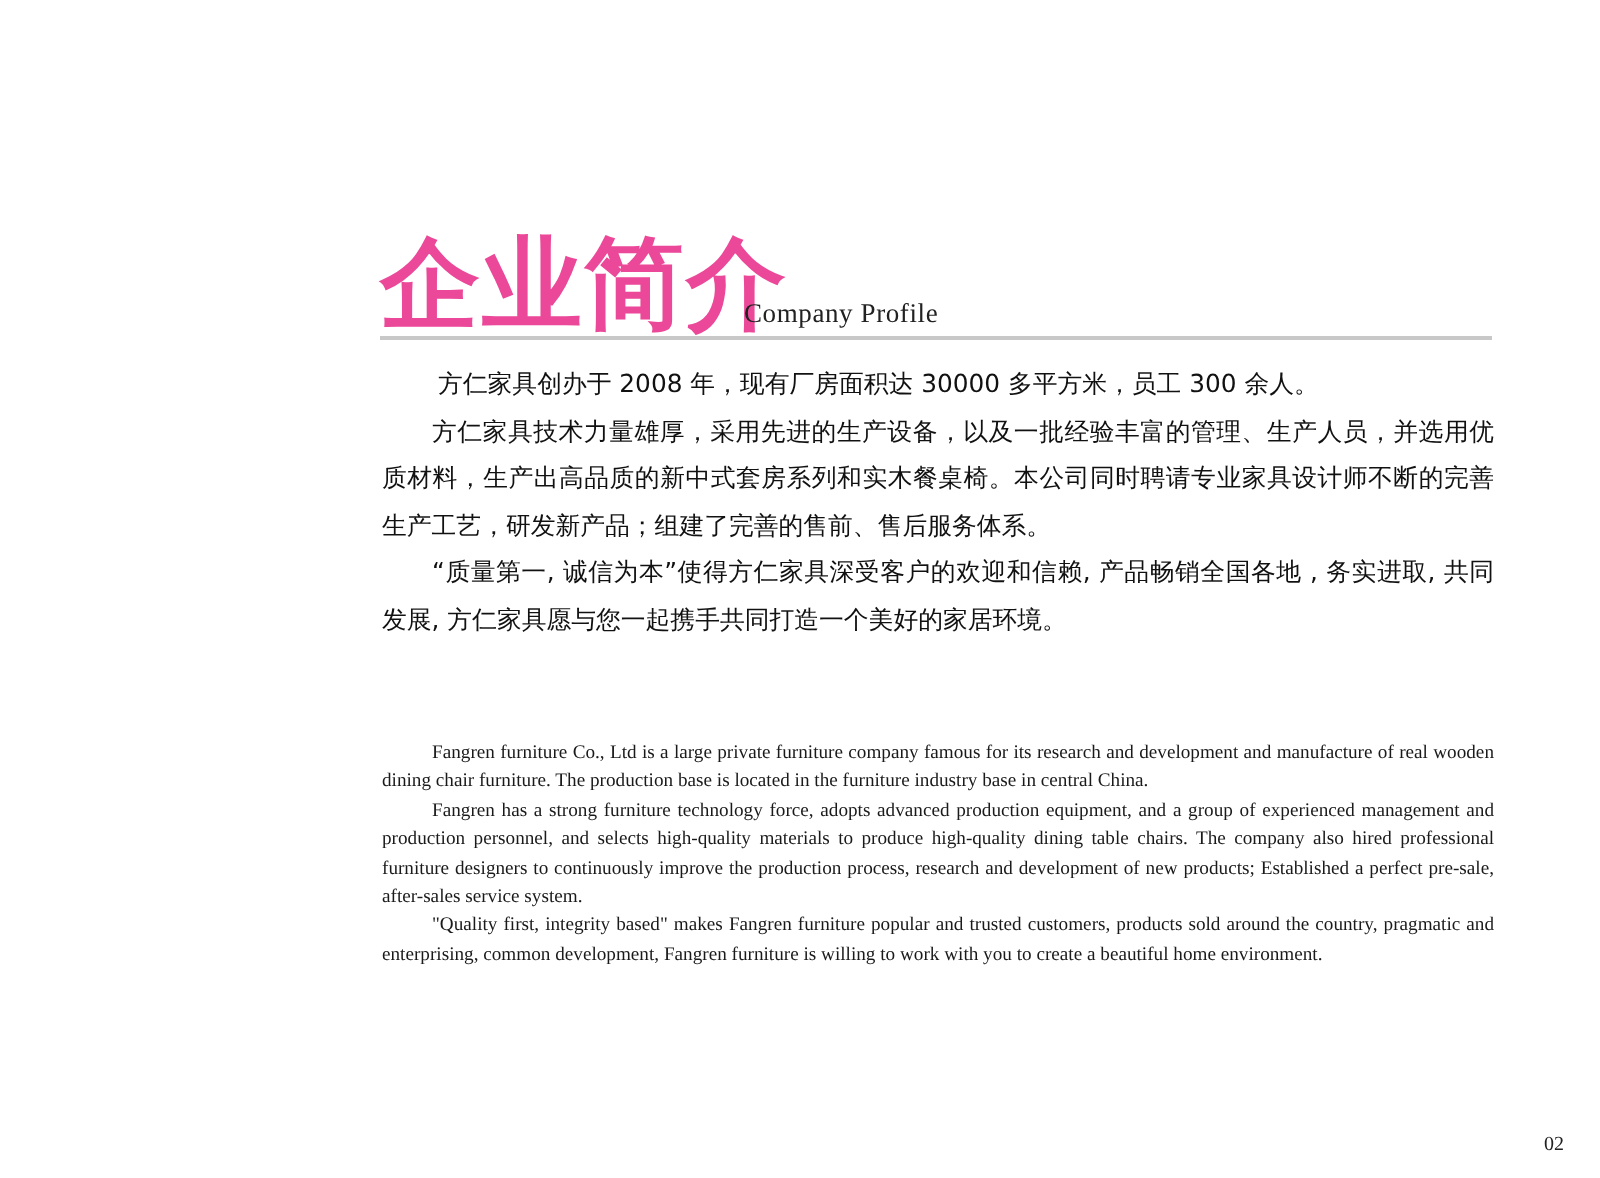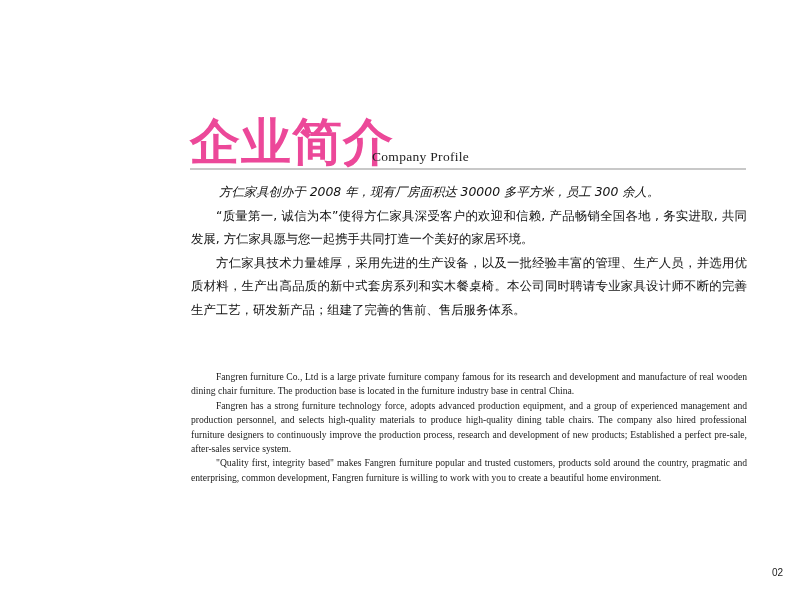--- a/index.html
+++ b/index.html
@@ -20,47 +20,47 @@
   }
   .divider { position: absolute; left: 0; top: 50px; width: 556px; height: 2px; background: #c8c8c8; }
 
   .cn-body {
     position: absolute; left: 191px; top: 180px; width: 556px;
     font-family: "DejaVu Sans", "Liberation Sans", sans-serif;
     font-size: 12.4px; line-height: 23.6px; color: #111;
   }
   .cn-body p { margin: 0; text-align: justify; }
   .cn-body p.ind { text-indent: 25px; }
-  .cn-body p.ind2 { text-indent: 28px; font-style: italic; }
+  .cn-body p.ind2 { text-indent: 28px; }
 
   .en-body {
     position: absolute; left: 191px; top: 370px; width: 556px;
     font-family: "Liberation Serif", "DejaVu Serif", serif;
     font-size: 9.6px; line-height: 14.4px; color: #1a1a1a;
   }
   .en-body p { margin: 0; text-align: justify; text-indent: 25px; }
 
   .page-num {
     position: absolute; left: 772px; top: 567px;
-    font-family: Liberation Sans, sans-serif; font-size: 10px; color: #222;
+    font-family: Liberation Serif, serif; font-size: 10px; color: #222;
   }
 </style>
 </head>
 <body>
 
 <div class="header">
   <div class="title-cn">企业简介</div>
   <div class="title-en">Company Profile</div>
   <div class="divider"></div>
 </div>
 
 <div class="cn-body">
   <p class="ind2">方仁家具创办于 2008 年，现有厂房面积达 30000 多平方米，员工 300 余人。</p>
+  <p class="ind">方仁家具技术力量雄厚，采用先进的生产设备，以及一批经验丰富的管理、生产人员，并选用优质材料，生产出高品质的新中式套房系列和实木餐桌椅。本公司同时聘请专业家具设计师不断的完善生产工艺，研发新产品；组建了完善的售前、售后服务体系。</p>
   <p class="ind">“质量第一, 诚信为本”使得方仁家具深受客户的欢迎和信赖, 产品畅销全国各地 , 务实进取, 共同发展, 方仁家具愿与您一起携手共同打造一个美好的家居环境。</p>
-  <p class="ind">方仁家具技术力量雄厚，采用先进的生产设备，以及一批经验丰富的管理、生产人员，并选用优质材料，生产出高品质的新中式套房系列和实木餐桌椅。本公司同时聘请专业家具设计师不断的完善生产工艺，研发新产品；组建了完善的售前、售后服务体系。</p>
 </div>
 
 <div class="en-body">
   <p>Fangren furniture Co., Ltd is a large private furniture company famous for its research and development and manufacture of real wooden dining chair furniture. The production base is located in the furniture industry base in central China.</p>
   <p>Fangren has a strong furniture technology force, adopts advanced production equipment, and a group of experienced management and production personnel, and selects high-quality materials to produce high-quality dining table chairs. The company also hired professional furniture designers to continuously improve the production process, research and development of new products; Established a perfect pre-sale, after-sales service system.</p>
   <p>"Quality first, integrity based" makes Fangren furniture popular and trusted customers, products sold around the country, pragmatic and enterprising, common development, Fangren furniture is willing to work with you to create a beautiful home environment.</p>
 </div>
 
 <div class="page-num">02</div>
 

